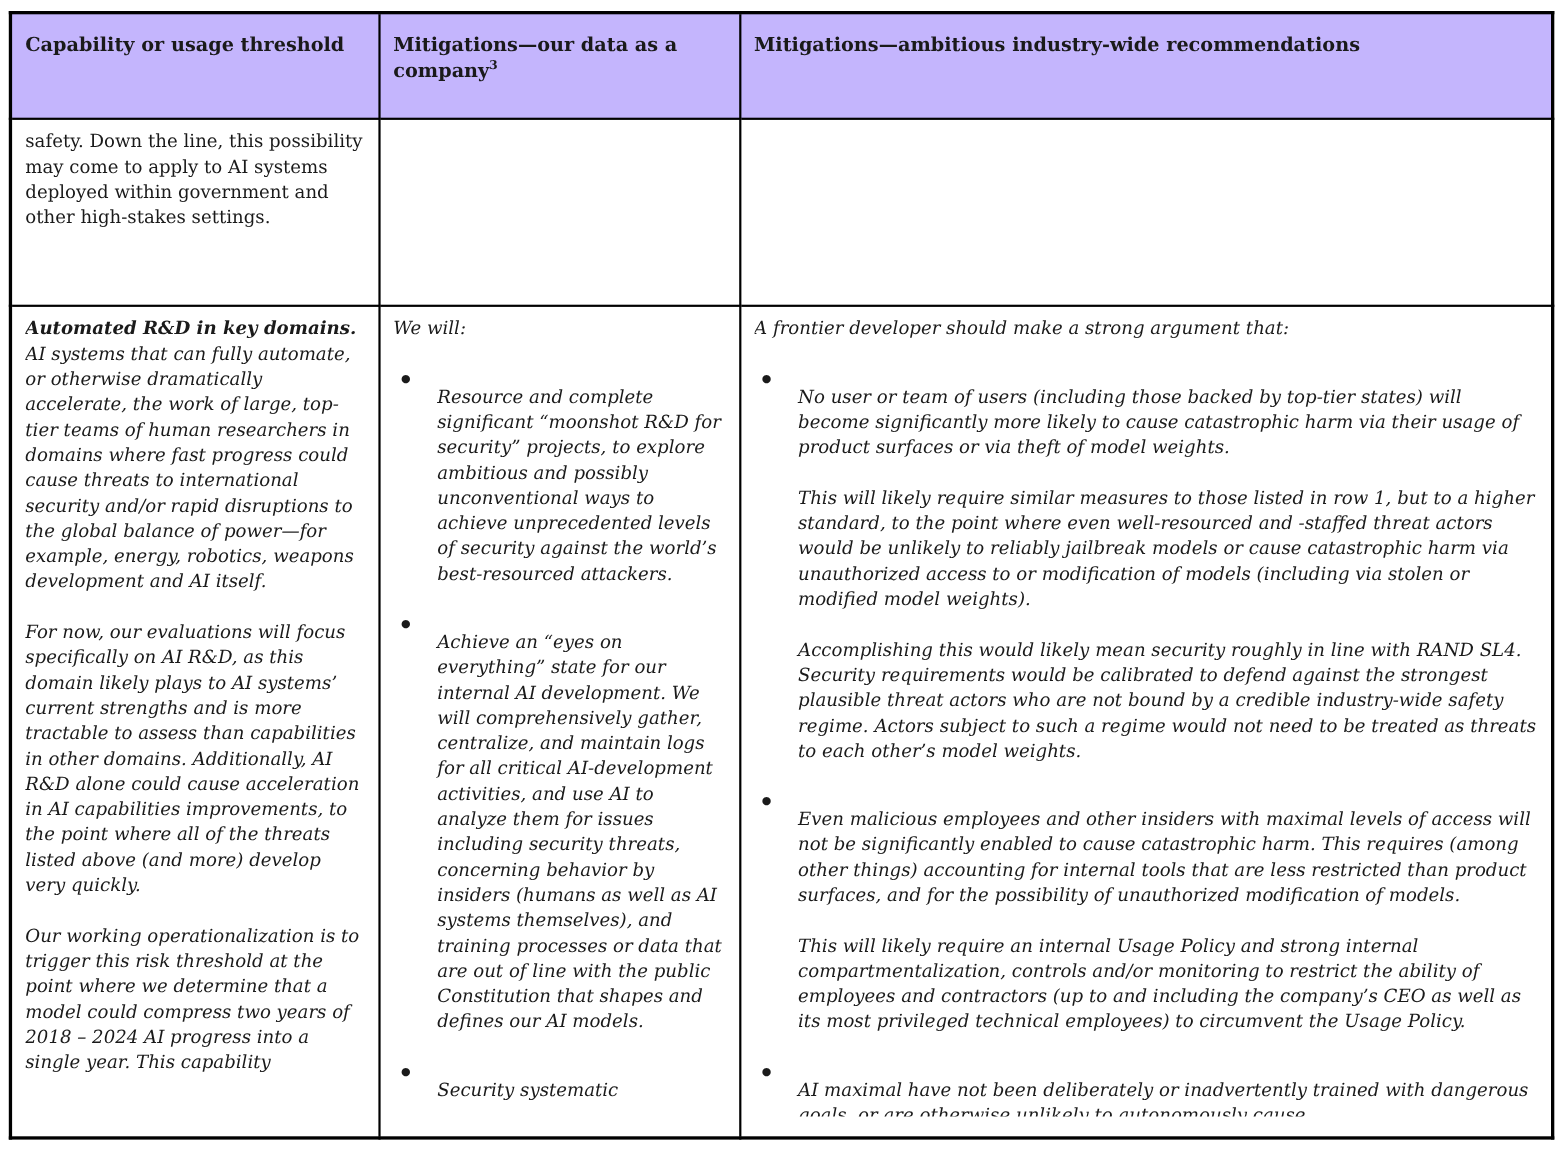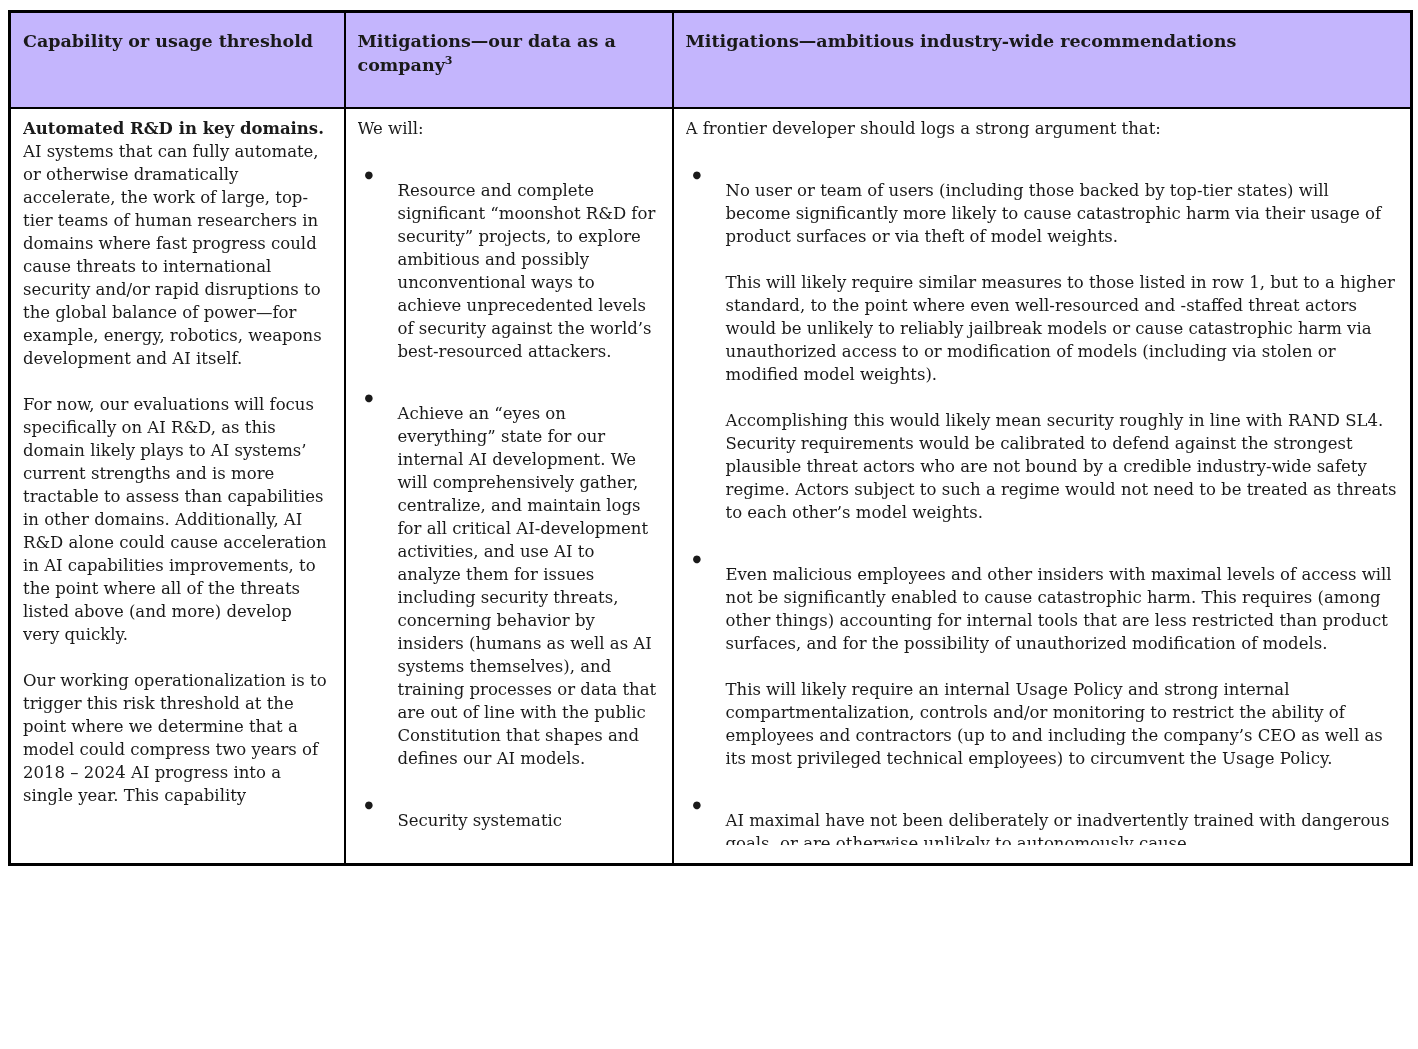--- a/index.html
+++ b/index.html
@@ -43,20 +43,21 @@
   }
   .doc-table td {
     font-size: 16.5px;
     line-height: 23px;
   }
   tr.row-continuation td { height: 170px; }
   tr.row-main td { height: 757px; }
   .clip {
     height: 728px;
     overflow: hidden;
+    font-style: italic;
   }
   .cellp { margin: 0 0 23px 0; }
   .cellp:last-child { margin-bottom: 0; }
   .lead-bold { font-weight: bold; }
   .bullet {
     display: flex;
     margin: 0 0 23px 0;
   }
   .bullet:last-child { margin-bottom: 0; }
   .bullet-dot {
@@ -81,20 +82,27 @@
       <col style="width:739px">
     </colgroup>
     <thead>
       <tr>
         <th><span>Capability or usage threshold</span></th>
         <th><span>Mitigations—our data as a company</span><sup>3</sup></th>
         <th><span>Mitigations—ambitious industry-wide recommendations</span></th>
       </tr>
     </thead>
     <tbody>
+      <tr class="row-continuation">
+        <td>
+          <p class="cellp">safety. Down the line, this possibility may come to apply to AI systems deployed within government and other high-stakes settings.</p>
+        </td>
+        <td></td>
+        <td></td>
+      </tr>
       <tr class="row-main">
         <td>
           <div class="clip">
             <p class="cellp"><span class="lead-bold">Automated R&amp;D in key domains.</span> <span>AI systems that can fully automate, or otherwise dramatically accelerate, the work of large, top-tier teams of human researchers in domains where fast progress could cause threats to international security and/or rapid disruptions to the global balance of power—for example, energy, robotics, weapons development and AI itself.</span></p>
             <p class="cellp">For now, our evaluations will focus specifically on AI R&amp;D, as this domain likely plays to AI systems’ current strengths and is more tractable to assess than capabilities in other domains. Additionally, AI R&amp;D alone could cause acceleration in AI capabilities improvements, to the point where all of the threats listed above (and more) develop very quickly.</p>
             <p class="cellp">Our working operationalization is to trigger this risk threshold at the point where we determine that a model could compress two years of 2018 – 2024 AI progress into a single year. This capability</p>
           </div>
         </td>
         <td>
           <div class="clip">
@@ -114,21 +122,21 @@
             <div class="bullet">
               <span class="bullet-dot">●</span>
               <div class="bullet-body">
                 <p class="cellp">Security systematic</p>
               </div>
             </div>
           </div>
         </td>
         <td>
           <div class="clip">
-            <p class="cellp">A frontier developer should logs a strong argument that:</p>
+            <p class="cellp">A frontier developer should make a strong argument that:</p>
             <div class="bullet">
               <span class="bullet-dot">●</span>
               <div class="bullet-body">
                 <p class="cellp">No user or team of users (including those backed by top-tier states) will become significantly more likely to cause catastrophic harm via their usage of product surfaces or via theft of model weights.</p>
                 <p class="cellp">This will likely require similar measures to those listed in row 1, but to a higher standard, to the point where even well-resourced and -staffed threat actors would be unlikely to reliably jailbreak models or cause catastrophic harm via unauthorized access to or modification of models (including via stolen or modified model weights).</p>
                 <p class="cellp">Accomplishing this would likely mean security roughly in line with RAND SL4. Security requirements would be calibrated to defend against the strongest plausible threat actors who are not bound by a credible industry-wide safety regime. Actors subject to such a regime would not need to be treated as threats to each other’s model weights.</p>
               </div>
             </div>
             <div class="bullet">
               <span class="bullet-dot">●</span>

